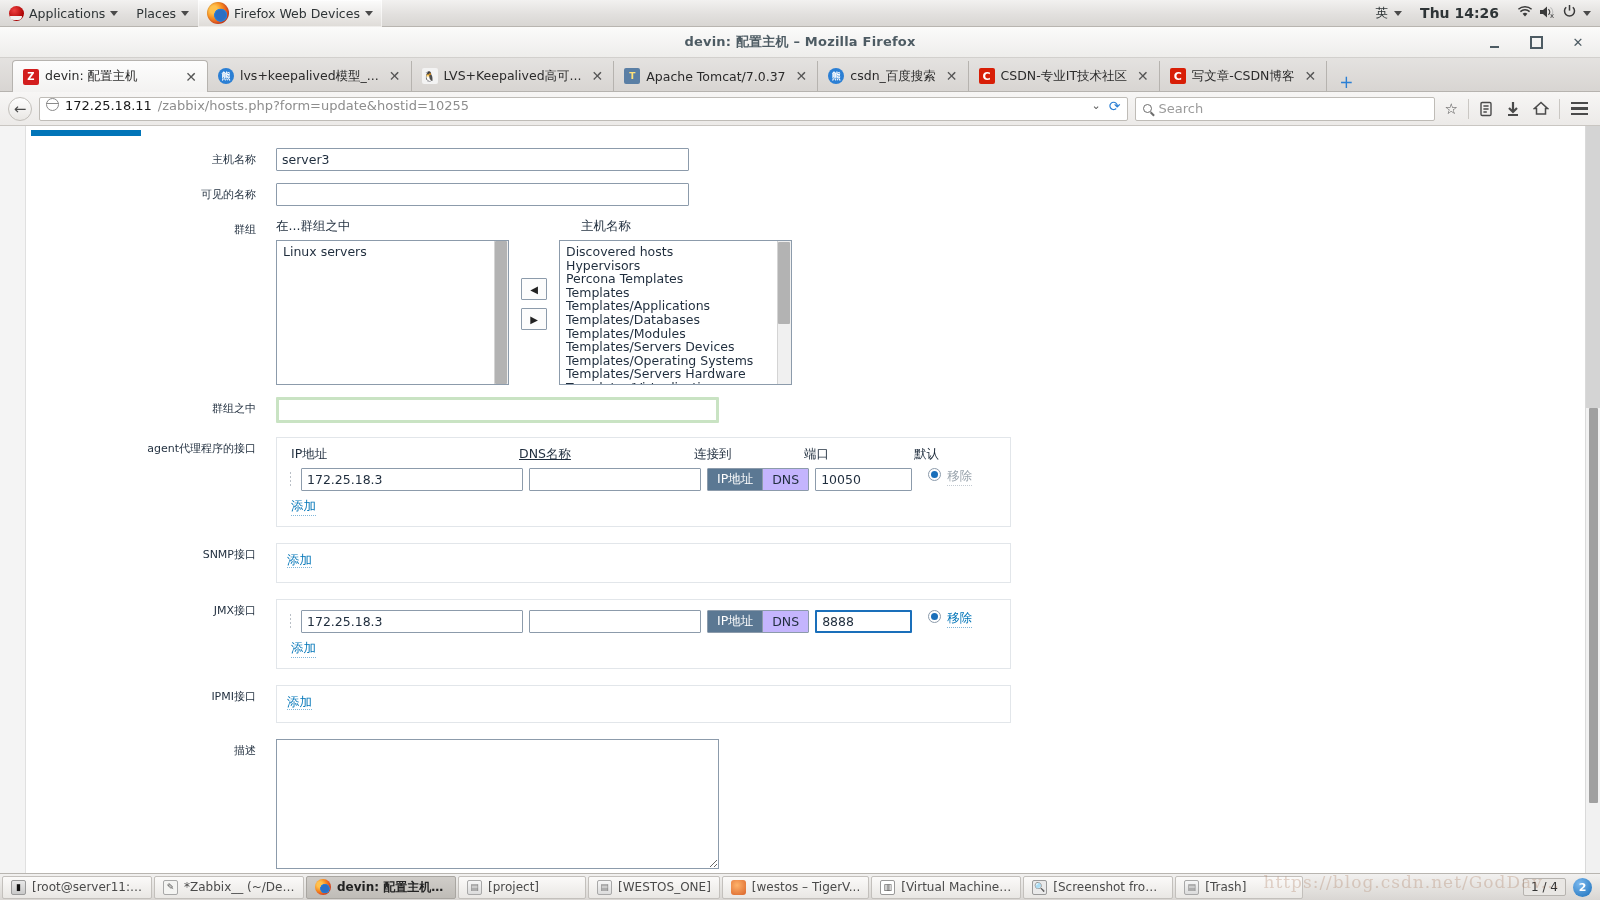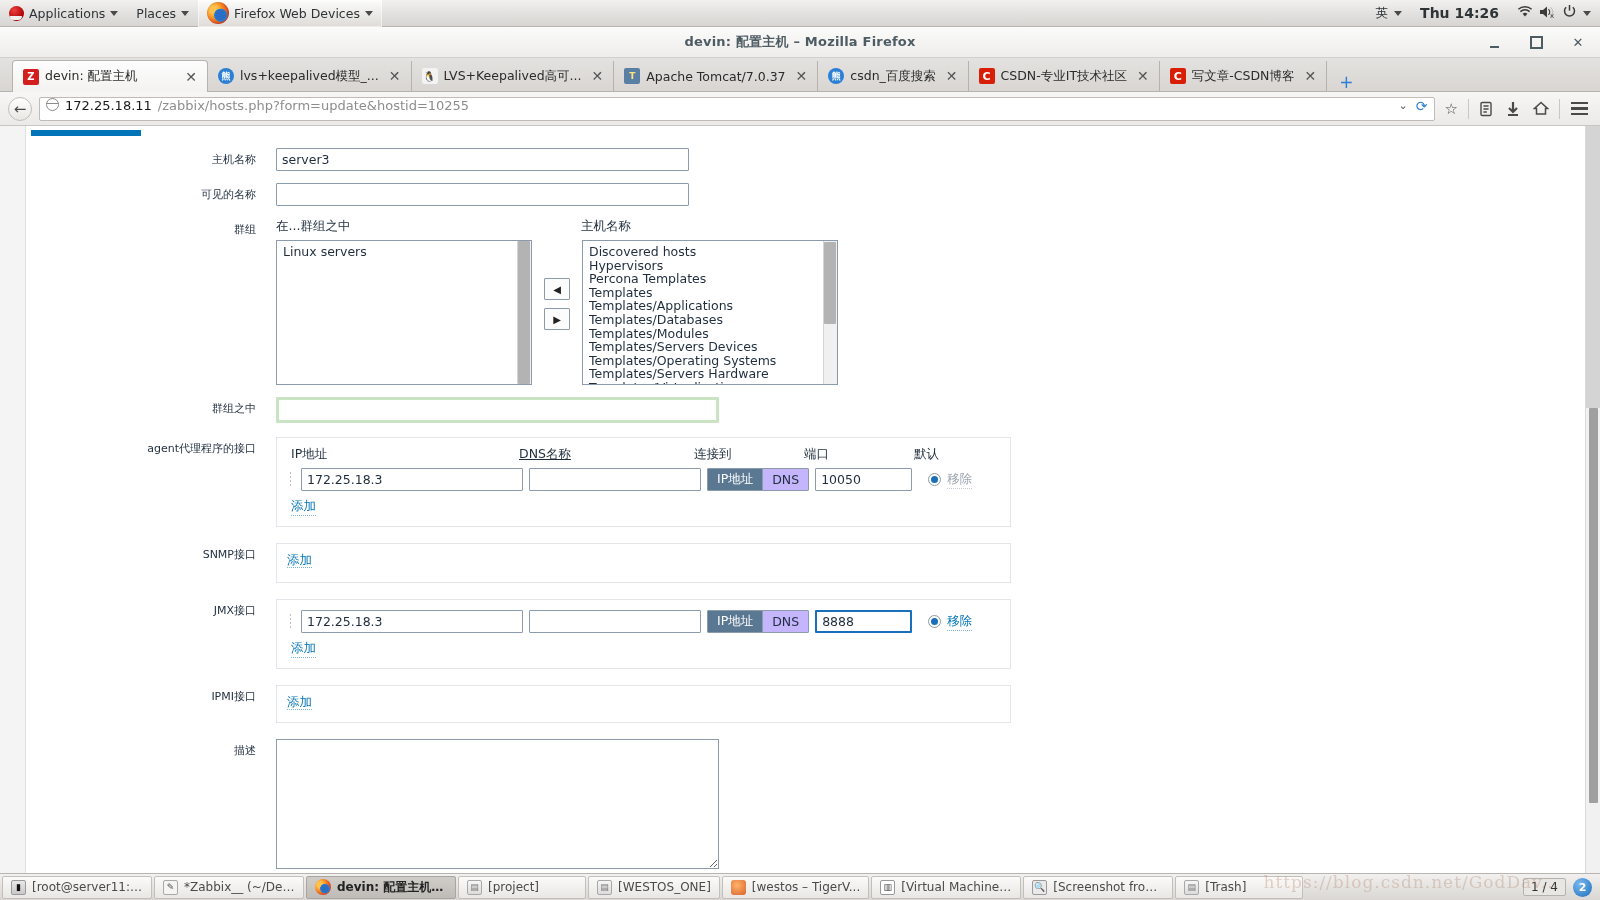--- a/index.html
+++ b/index.html
@@ -155,21 +155,21 @@
     font-size: 12.5px; font-family: "DejaVu Sans","Liberation Sans",sans-serif; color:#1f2d3d;
     border-radius: 1px;
   }
   .inp-wide { width: 413px; }
   .inp-newgroup { width: 443px; border: 3px solid #c9e3c3; background:#fff;
      height: 26px; padding: 0 4px;}
   .group-head { display:flex; width: 730px; font-size:12.5px; }
   .gh1 { width: 305px; }
   .multi-wrap { display: flex; align-items: flex-start; gap: 0; margin-top: 5px;}
   .listbox {
-    width: 256px; height: 145px; border: 1px solid #8c9bab; background:#fff;
+    width: 233px; height: 145px; border: 1px solid #8c9bab; background:#fff;
     overflow: hidden; position: relative; padding: 4px 0 0 0;
   }
   .listbox ul { list-style:none; }
   .listbox li { padding: 0 6px; line-height: 13.6px; font-size:12.5px; white-space:nowrap; color:#1f2d3d;}
   .lb-scroll { position:absolute; right:0; top:0; width: 14px; height: 100%; background:#f0f0f0;
      border-left:1px solid #d4d4d4; }
   .lb-thumb { position:absolute; right:1px; width:12px; background:#b3b3b3; border-radius:1px;}
   .arrow-col { display:flex; flex-direction:column; gap:8px; margin: 38px 12px 0 12px; }
   .arrow-btn {
     width: 26px; height: 22px; border:1px solid #8c9bab; background:#fcfcfc;
@@ -178,21 +178,21 @@
   }
 
   
   .iface-panel { width: 735px; border: 1px solid #e2e6ea; background:#fff; padding: 6px 10px 10px 10px; }
   .iface-head { display:flex; font-size:12.5px; color:#1f2d3d; padding: 2px 0 5px 4px;}
   .ih-ip { width: 228px; }
   .ih-dns { width: 175px; text-decoration: underline; }
   .ih-conn { width: 110px; }
   .ih-port { width: 110px; }
   .ih-def { width: 60px; }
-  .iface-row { display:flex; align-items:center; gap: 6px; }
+  .iface-row { display:flex; align-items:flex-start; gap: 6px; }
   .drag-handle { width: 8px; height: 22px; display:flex; align-items:center; justify-content:center; flex:none;}
   .drag-handle::before{ content:''; display:block; width:4px; height:17px;
     background-image: radial-gradient(circle, #b9bfc6 36%, transparent 38%);
     background-size: 3px 4px; }
   .in-ip { width: 222px; }
   .in-dns { width: 172px; }
   .in-port { width: 97px; }
   .in-port.focused { border:2px solid #1a6fba; }
   .toggle { display:flex; border:1px solid #8c9bab; border-radius:1px; overflow:hidden; height:23px; flex:none;}
   .tg { padding: 0 9px; height:21px; display:flex; align-items:center; font-size:12.5px;
@@ -357,20 +357,24 @@
   <div class="navbar">
     <span class="nav-circle">←</span>
     <div class="urlbar">
       <span class="globe"></span>
       <span class="url-host">172.25.18.11</span>
       <span class="url-path">/zabbix/hosts.php?form=update&amp;hostid=10255</span>
       <span class="url-right">
         <span style="font-size:11px;">⌄</span>
         <span style="font-size:14px;color:#2b7fd4;">⟳</span>
       </span>
+    </div>
+    <div class="searchbar">
+      <span class="mag"></span>
+      <span>Search</span>
     </div>
     <span class="nav-icon">☆</span>
     <span class="vsep"></span>
     <span class="nav-icon">
       <svg width="14" height="16" viewBox="0 0 14 16">
           <rect x="2" y="1.5" width="10" height="13" rx="1.2" stroke="#4a4a4a" stroke-width="1.4" fill="none"></rect>
           <path d="M4.4 5h5.2M4.4 8h5.2M4.4 11h3.4" stroke="#4a4a4a" stroke-width="1.3"></path>
         </svg>
     </span>
     <span class="nav-icon">

